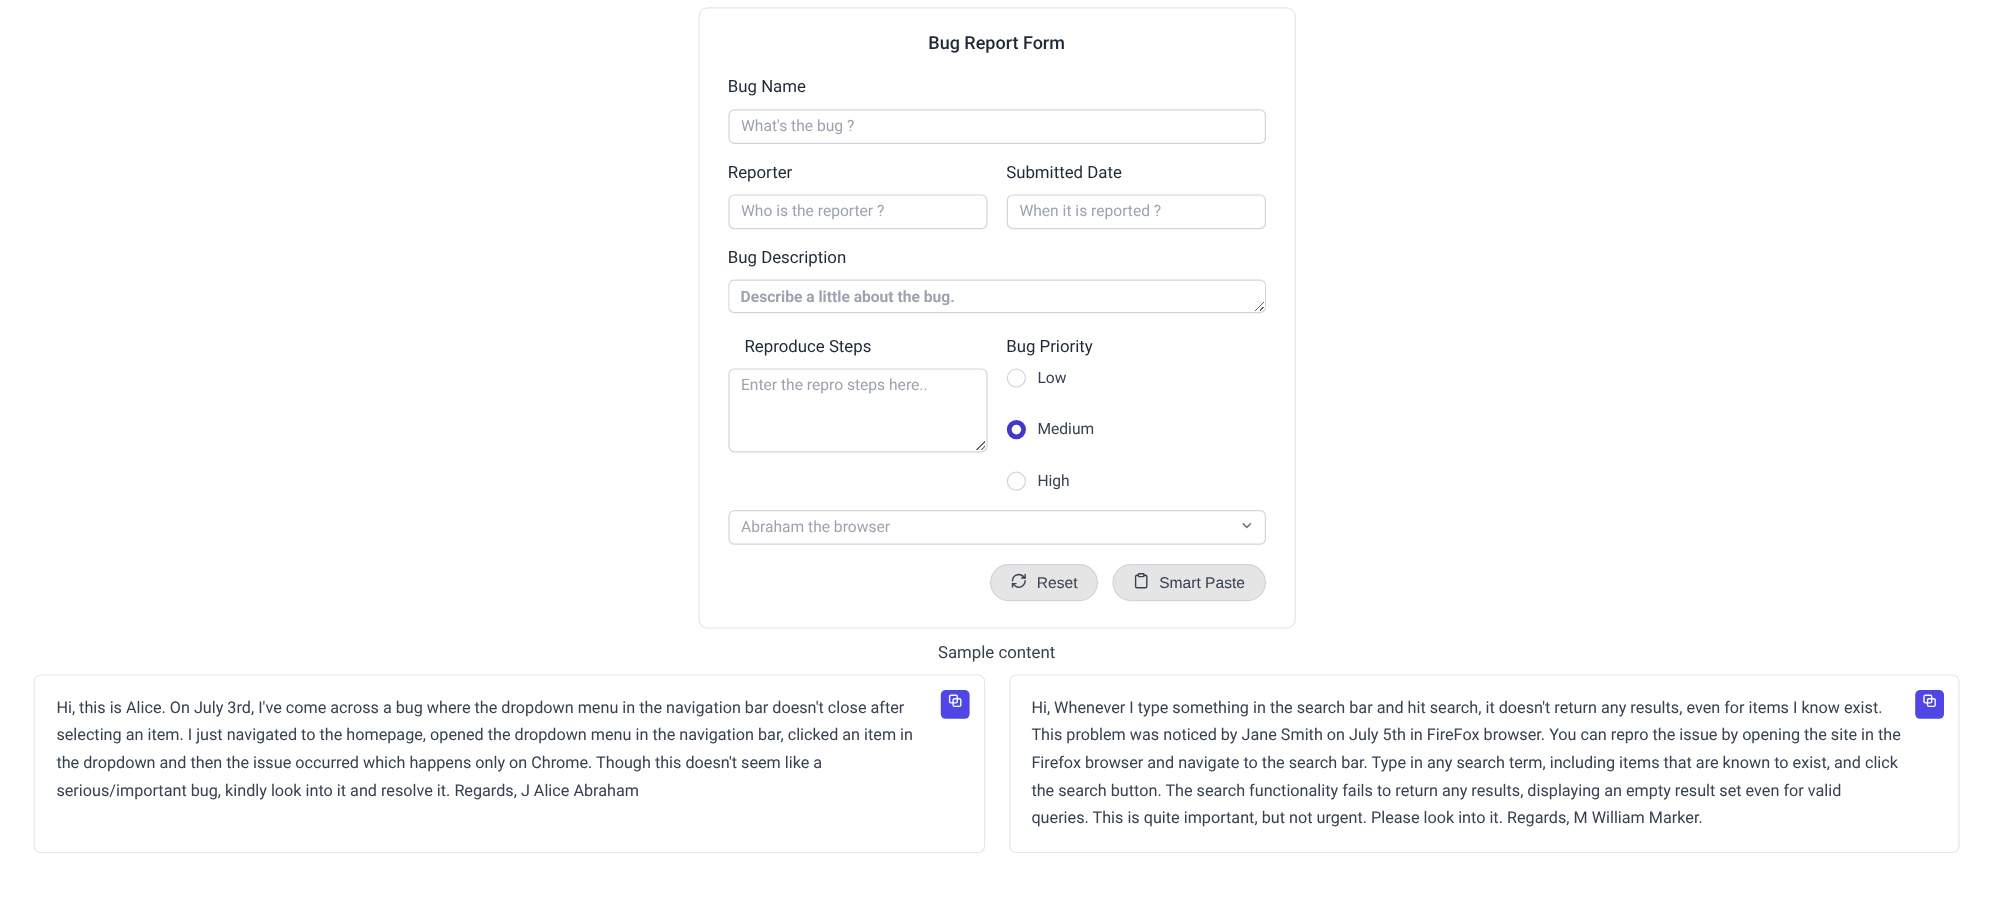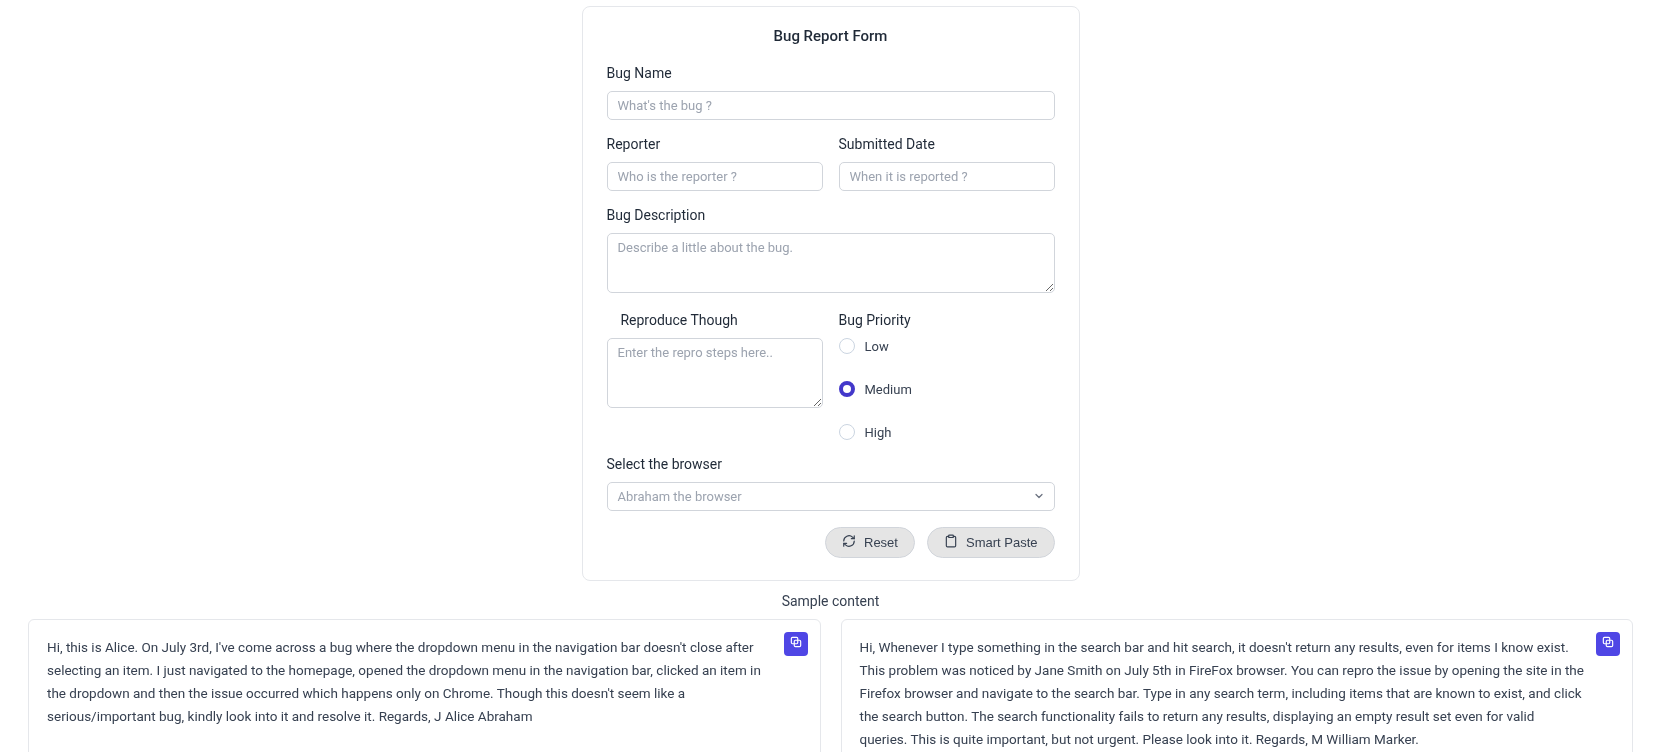--- a/index.html
+++ b/index.html
@@ -45,21 +45,21 @@
       border-radius: 5px;
       padding: 6px 10px;
       font-size: 13px;
       font-family: inherit;
       color: #111827;
       background: #fff;
       outline: none;
     }
     .text-input::placeholder, .textarea::placeholder { color: #9ca3af; }
     .textarea { resize: both; }
-    .textarea.desc { height: 60px; }
+    .textarea.desc { height: 28px; font-weight: bold; }
     .textarea.steps { height: 70px; }
     .select-wrap { position: relative; }
     .select {
       appearance: none;
       -webkit-appearance: none;
       color: #9ca3af;
       padding-right: 28px;
       cursor: pointer;
     }
     .chevron {
@@ -148,21 +148,21 @@
       </div>
     </div>
 
     <div class="form-group">
       <label class="flabel">Bug Description</label>
       <textarea class="textarea desc" placeholder="Describe a little about the bug." style=""></textarea>
     </div>
 
     <div class="row2">
       <div class="form-group">
-        <label class="flabel" style="white-space:pre;">    Reproduce Though</label>
+        <label class="flabel" style="white-space:pre;">    Reproduce Steps</label>
         <textarea class="textarea steps" placeholder="Enter the repro steps here.." style=""></textarea>
       </div>
       <div class="form-group">
         <label class="flabel">Bug Priority</label>
         <div class="radio-group">
           <div class="radio-item">
             <span class="radio"></span>
             <span>Low</span>
           </div>
           <div class="radio-item">
@@ -171,21 +171,20 @@
           </div>
           <div class="radio-item">
             <span class="radio"></span>
             <span>High</span>
           </div>
         </div>
       </div>
     </div>
 
     <div class="form-group">
-      <label class="flabel">Select the browser</label>
       <div class="select-wrap">
         <div class="select">Abraham the browser</div>
         <span class="chevron">
           <svg width="12" height="12" viewBox="0 0 24 24" fill="none" stroke="currentColor" stroke-width="2.5" stroke-linecap="round" stroke-linejoin="round">
               <polyline points="6 9 12 15 18 9"></polyline>
             </svg>
         </span>
       </div>
     </div>
 

